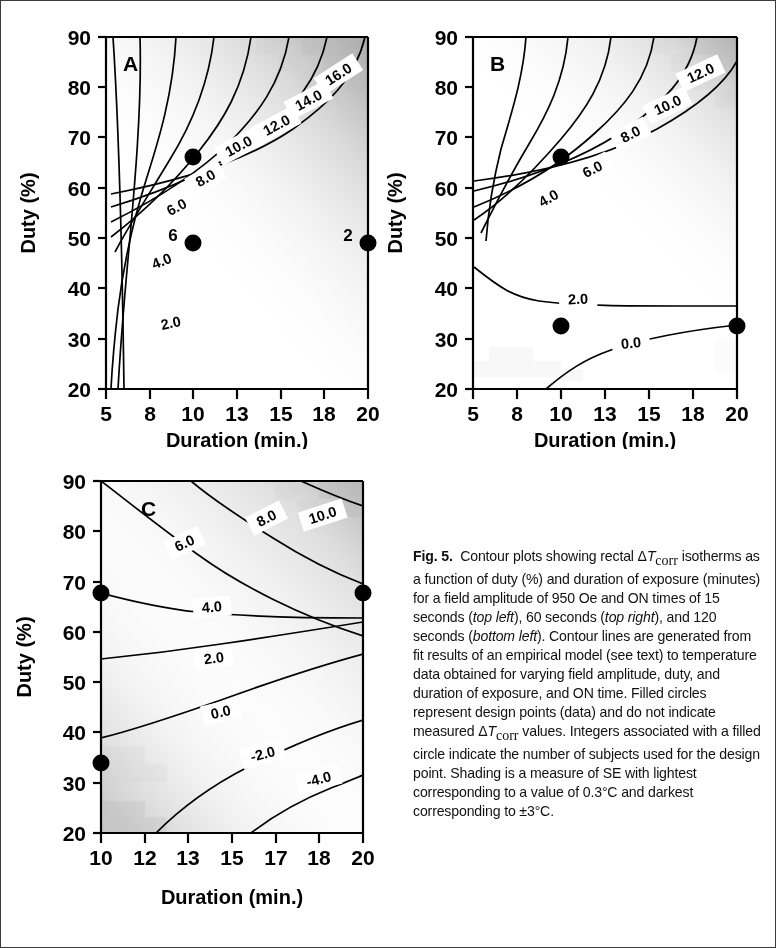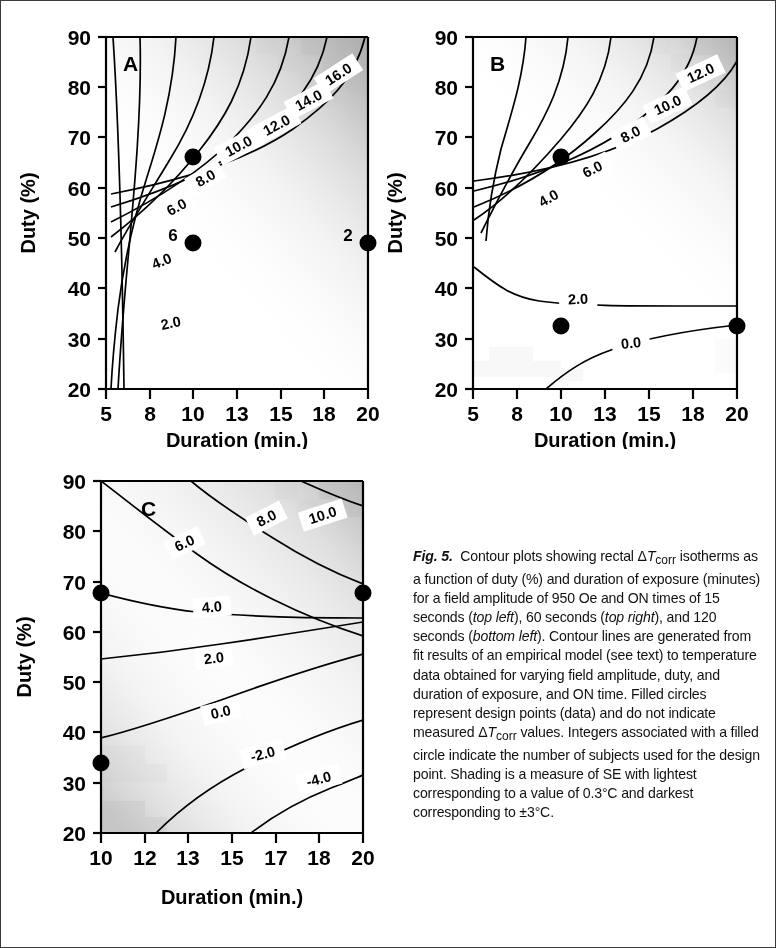--- a/index.html
+++ b/index.html
@@ -19,23 +19,23 @@
   .panel{position:absolute;}
   .caption{
     position:absolute;
     left:412px; top:546px; width:348px;
     font-size:14.1px;
     line-height:19.1px;
     color:#111111;
     letter-spacing:-0.15px;
     text-align:left;
   }
-  .caption b{font-weight:bold;font-style:italic;}
+  .caption b{font-weight:bold;}
   .caption i{}
-  .cap-sub{font-size:12px;vertical-align:-0.25em;letter-spacing:0;}
+  .cap-sub{font-size:14px;vertical-align:-0.25em;letter-spacing:0;font-family:Liberation Serif, serif;}
   .cap-var{font-style:italic;}
   svg{display:block;}
   text{font-family:"Liberation Sans", sans-serif;}
   .axnum{font-size:21px;font-weight:bold;fill:#000;}
   .axtitle{font-size:20px;font-weight:bold;fill:#000;}
   .panelletter{font-size:21px;font-weight:bold;fill:#000;}
   .clab{font-size:14.5px;font-weight:bold;fill:#000;}
   .clabsm{font-size:17px;font-weight:bold;fill:#000;}
 </style>
 </head>

